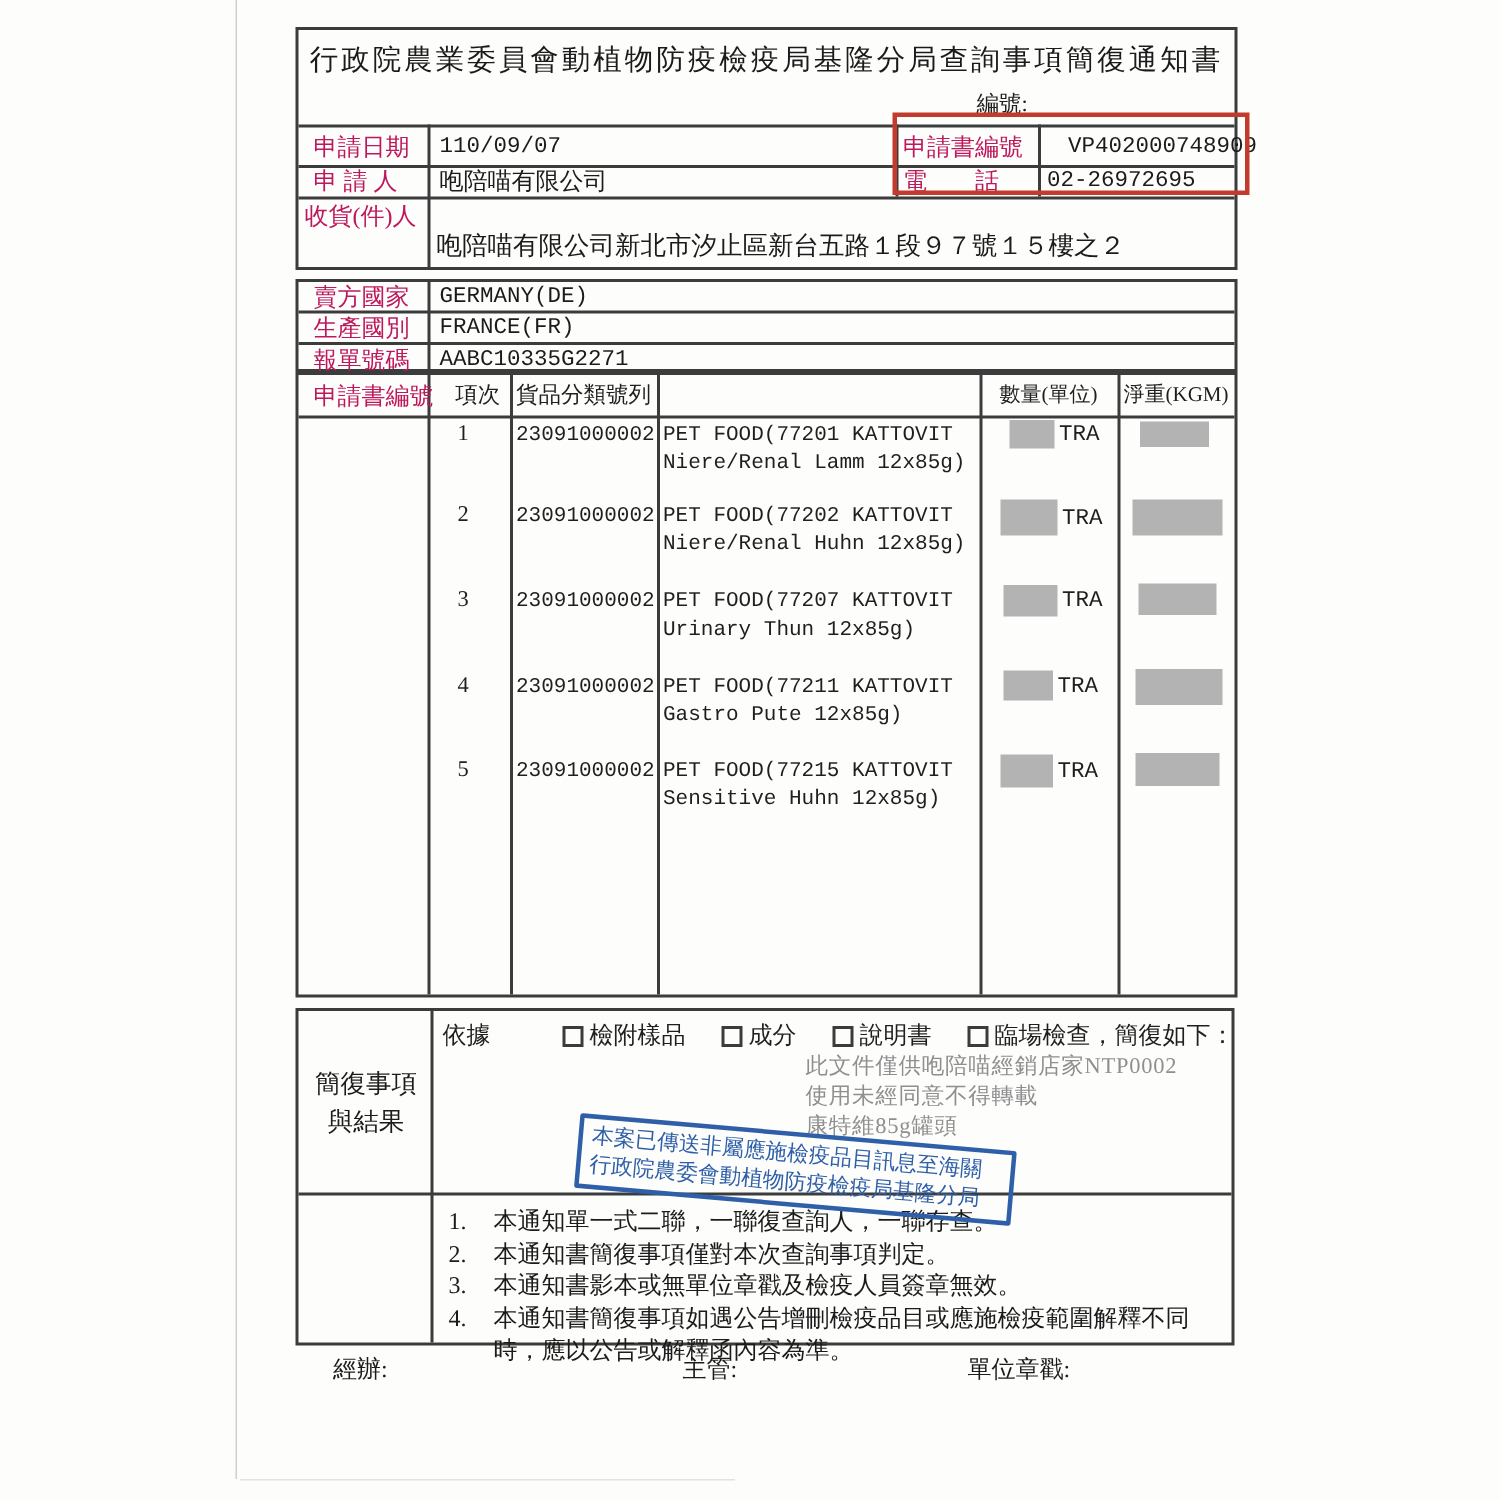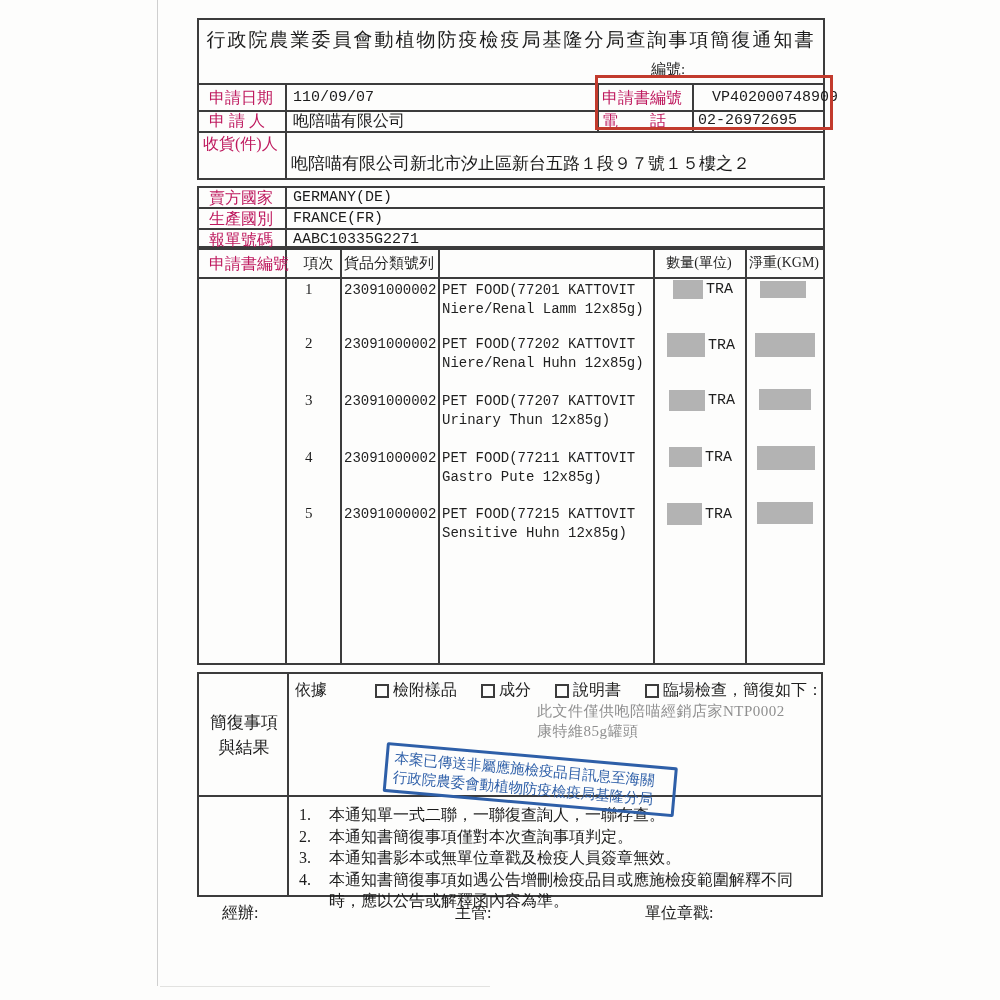--- a/index.html
+++ b/index.html
@@ -240,20 +240,21 @@
           <span>說明書</span>
         </span>
       <span class="cb-group" style="margin-right:0">
           <span class="cb"></span>
           <span>臨場檢查，簡復如下：</span>
         </span>
     </div>
 
     <div class="watermark">
       <div>此文件僅供咆陪喵經銷店家NTP0002</div>
+      <div>使用未經同意不得轉載</div>
       <div>康特維85g罐頭</div>
     </div>
 
     <div class="stamp">
       <div>本案已傳送非屬應施檢疫品目訊息至海關</div>
       <div>行政院農委會動植物防疫檢疫局基隆分局</div>
     </div>
 
     <div class="notes">
       <div class="note-row">

